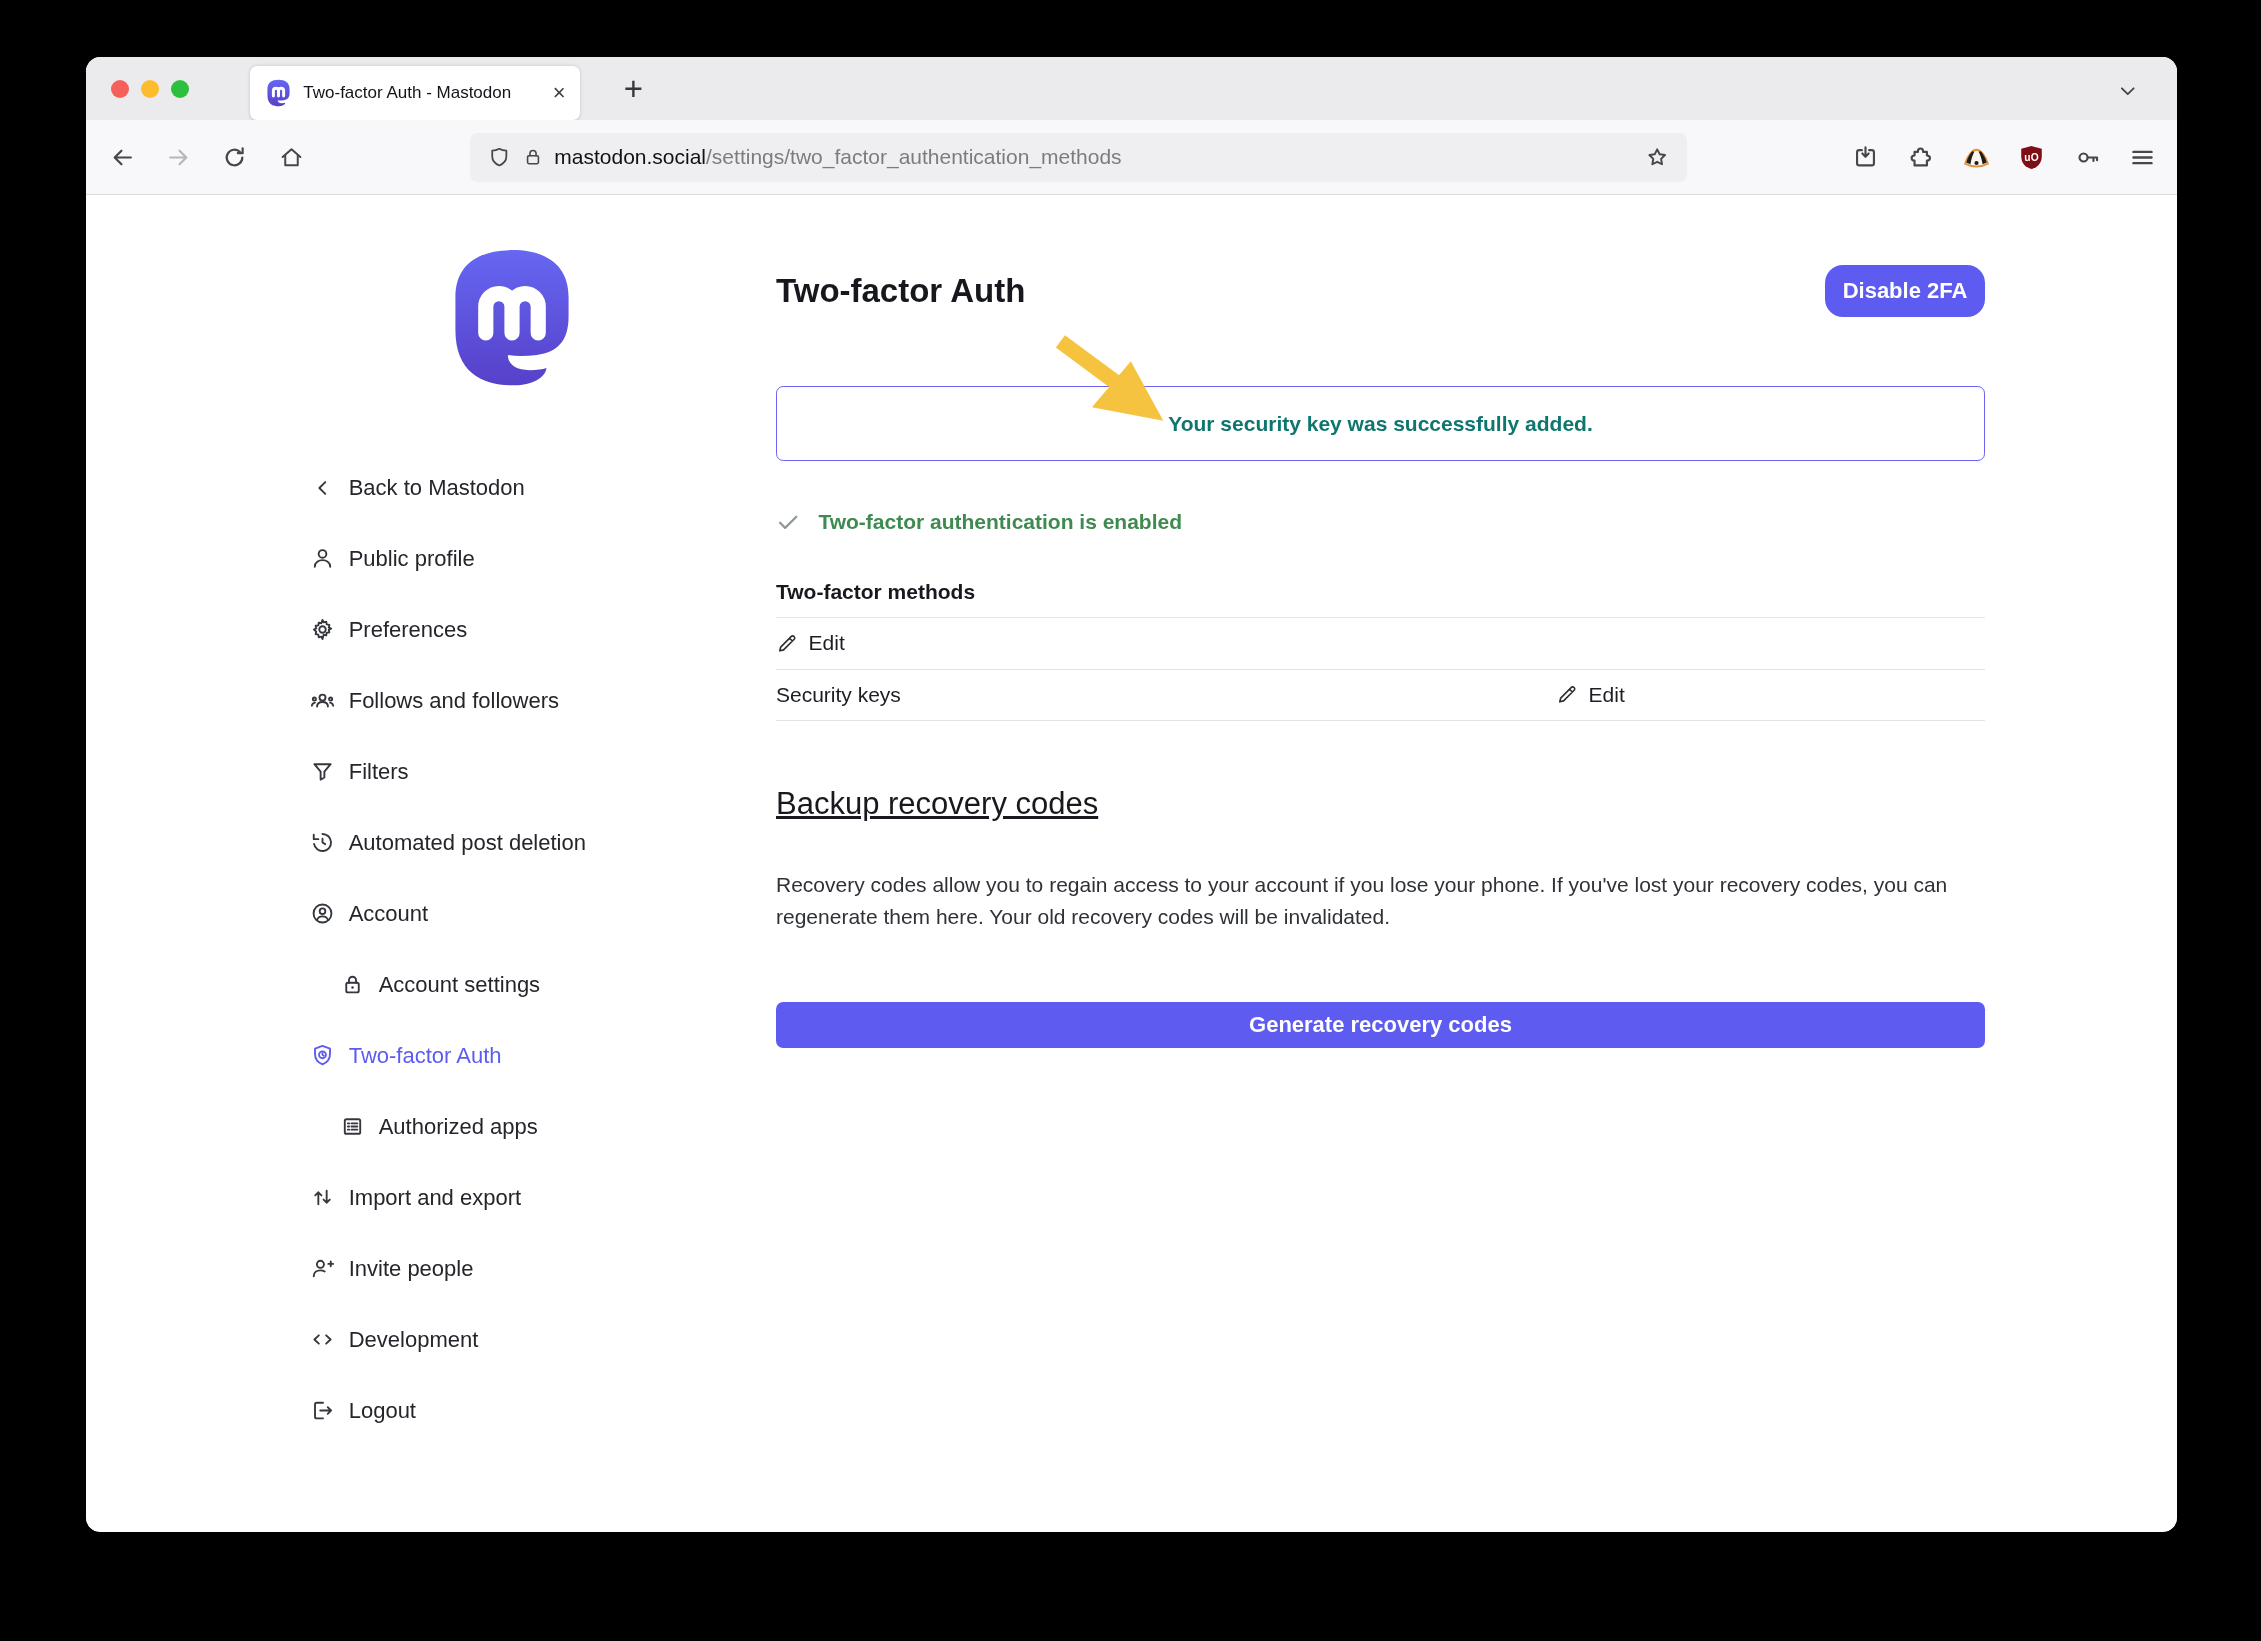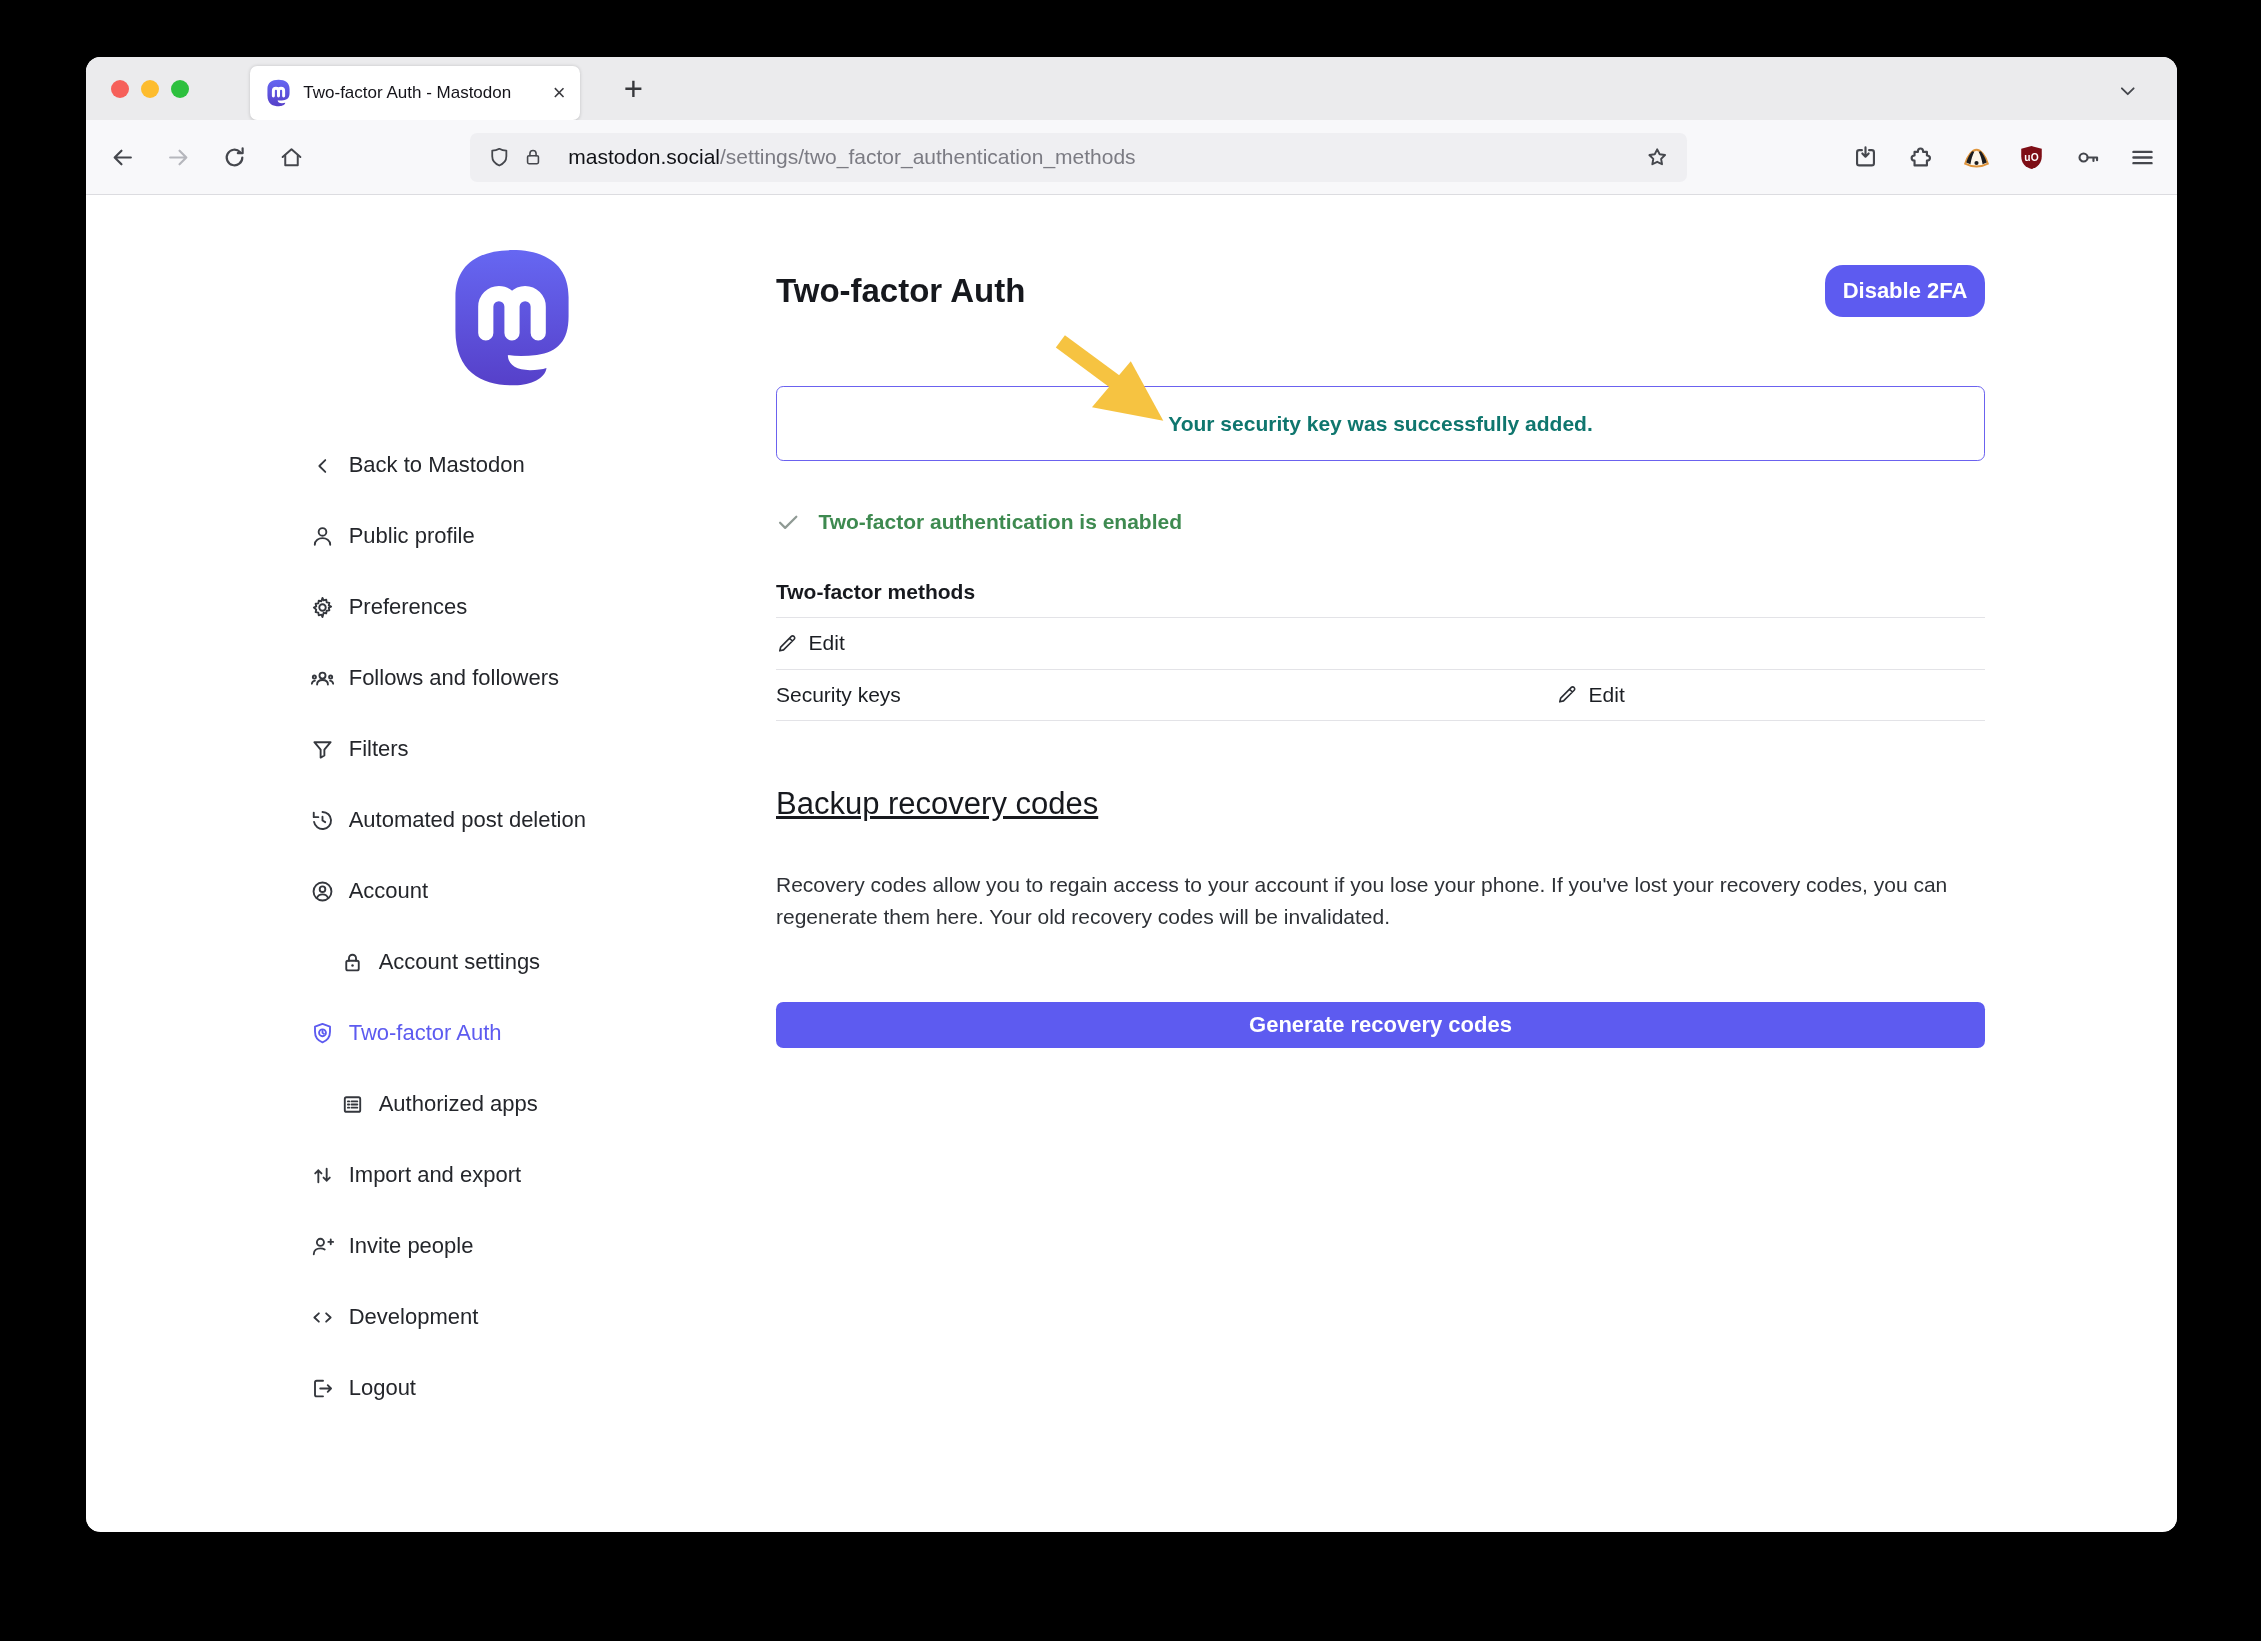--- a/index.html
+++ b/index.html
@@ -21,36 +21,36 @@
   .newtab { position:absolute; left:523px; top:7.2px; width:49px; height:49px; display:flex; align-items:center; justify-content:center;
             font-size:33px; font-weight:300; color:#37383c; }
   .tabs-chevron { position:absolute; right:38px; top:22px; }
 
   
   .navbar { position:absolute; left:0; top:63px; width:100%; height:75px; background:#f8f8fa; border-bottom:0.9px solid #dcdce0; }
   .nav-left { position:absolute; left:16.3px; top:0; height:74px; display:flex; align-items:center; gap:16.3px; }
   .nav-btn { width:40px; height:40px; display:flex; align-items:center; justify-content:center; border-radius:5.4px; }
   .urlbar { position:absolute; left:384px; top:12.7px; width:1217px; height:49px; background:#efeff2; border-radius:7.2px;
             display:flex; align-items:center; padding:0 18px; }
-  .url-text { margin-left:25px; font-size:21px; white-space:nowrap; }
+  .url-text { margin-left:11px; font-size:21px; white-space:nowrap; }
   .url-domain { color:#101116; }
   .url-path { color:#7b7b83; }
   .url-star { margin-left:auto; }
   .nav-right { position:absolute; right:14.5px; top:0; height:74px; display:flex; align-items:center; gap:15.4px; }
 
   svg.gi { stroke:#45474d; stroke-width:1.9; fill:none; stroke-linecap:round; stroke-linejoin:round; }
   svg.gi.dim { stroke:#b6b7bd; }
 
   
   .content { position:absolute; left:0; top:138px; width:100%; height:1336px; background:#fff; }
 
   
   .logo { position:absolute; left:357px; top:52px; }
   .sidenav { position:absolute; left:223px; top:257px; width:452px; }
-  .side-item { height:71px; display:flex; align-items:flex-start; gap:12.7px; font-size:22px; color:#24262b; cursor:pointer; }
+  .side-item { height:71px; display:flex; align-items:center; gap:12.7px; font-size:22px; color:#24262b; cursor:pointer; }
   .side-item.indent { padding-left:30px; }
   .side-item .ic { width:27px; height:27px; flex:0 0 27px; display:flex; align-items:center; justify-content:center; }
   .side-item svg { stroke:#34373d; stroke-width:1.8; fill:none; stroke-linecap:round; stroke-linejoin:round; width:25px; height:25px; }
   .side-item.active { color:#5d5bf0; }
   .side-item.active svg { stroke:#5d5bf0; }
 
   
   .main { position:absolute; left:690px; top:0; width:1209px; }
   .header-row { margin-top:70px; height:52px; display:flex; justify-content:space-between; align-items:center; }
   .page-title { font-size:33px; font-weight:bold; color:#16181d; }

